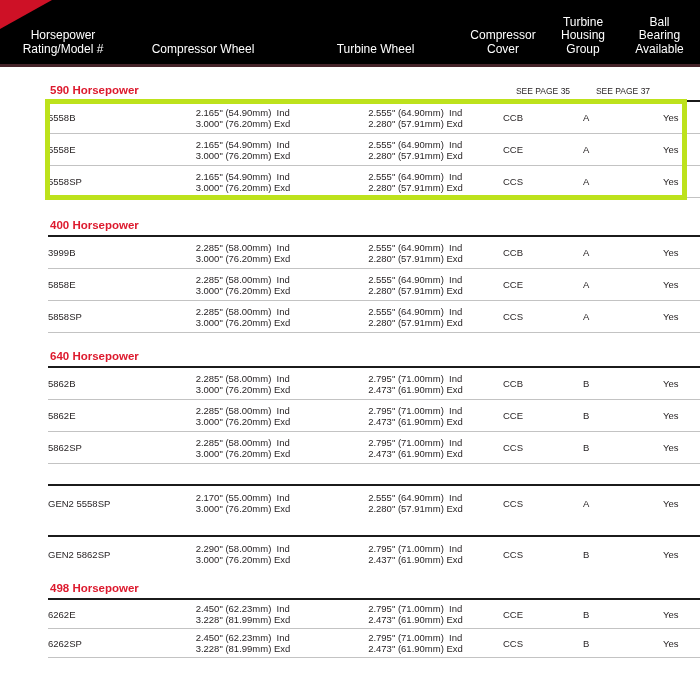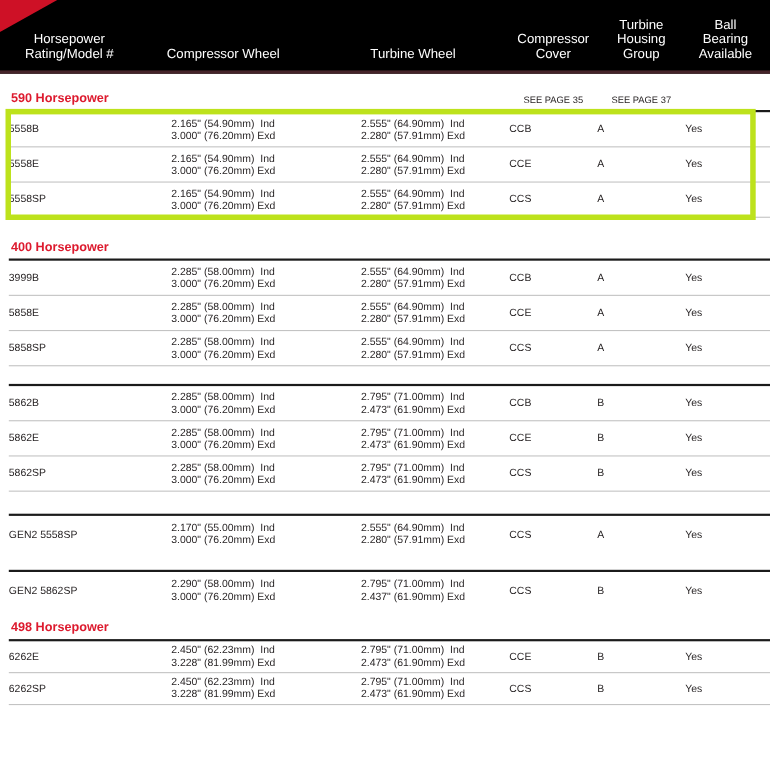--- a/index.html
+++ b/index.html
@@ -12,21 +12,21 @@
             display:grid; grid-template-columns:110px 170px 175px 80px 80px 73px;
             padding-left:8px; align-items:end; }
   .red-corner { position:absolute; top:0; left:0; width:52px; height:29px;
                 background:#ce1126; clip-path:polygon(0 0,100% 0,0 100%); }
   .hc { color:#fff; font-weight:normal; font-size:12px; line-height:13.5px;
         text-align:center; padding-bottom:8px; }
   .hc span { display:block; }
 
   
   .grid { display:grid; grid-template-columns:110px 170px 175px 80px 80px 73px; }
-  main { padding-left:8px; }
+  main { padding-left:8px;margin-left:40px; }
 
   
   .title-row { align-items:end; margin-bottom:3px; }
   .section-title { grid-column:1 / 4; color:#dd1a2e; font-weight:bold;
                    font-size:11.5px; line-height:14px; padding-left:2px; }
   .note { font-size:8.5px; line-height:11px; text-align:center; color:#231f20; }
   .note-cover   { grid-column:4; }
   .note-housing { grid-column:5; }
 
   
@@ -204,20 +204,23 @@
               </div>
             </div>
           <div class="c-center">CCS</div>
           <div class="c-center">A</div>
           <div class="c-center">Yes</div>
         </div>
       </div>
     </section>
 
     <section class="s640">
+      <div class="grid title-row">
+        <div class="section-title">640 Horsepower</div>
+      </div>
       <div class="rows">
         <div class="grid row">
           <div class="c-model">5862B</div>
           <div class="c-wheel">
               <div class="lines">
                 <span>2.285" (58.00mm)  Ind</span>
                 <span>3.000" (76.20mm) Exd</span>
               </div>
             </div>
           <div class="c-wheel">

